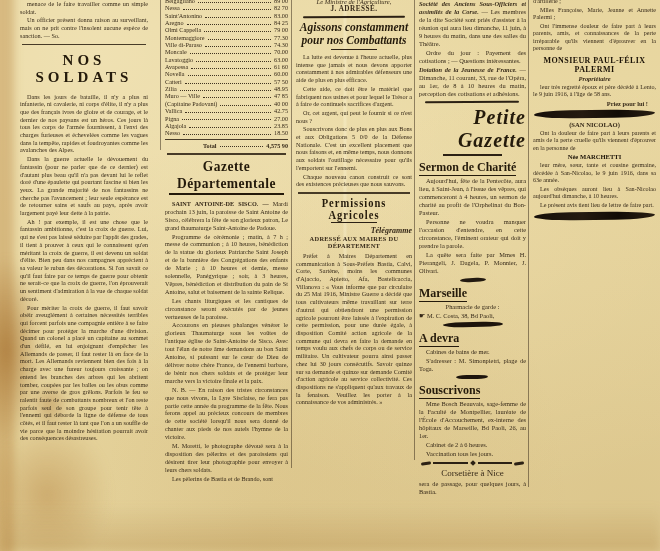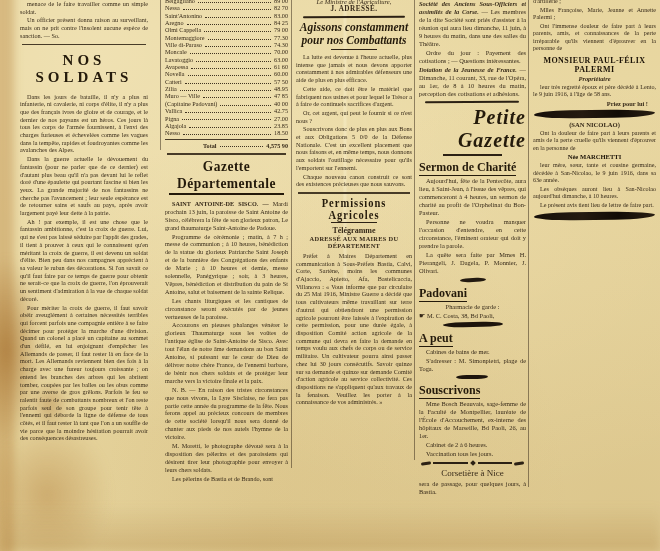--- a/index.html
+++ b/index.html
@@ -37,21 +37,21 @@
   .h-nossoldats{font-size:15px;letter-spacing:4px;text-align:center;margin:7px 0 7px;}
   .h-gazette{font-size:13.5px;text-align:center;letter-spacing:.5px;transform:scaleY(1.1);}
   .gd-underline{height:2px;background:#241a0b;margin:2px 4px 5px;}
   .h-agissons{font-size:11.5px;font-style:italic;text-align:center;line-height:13px;margin:2px 0;}
   .h-permissions{font-size:10.5px;text-align:center;letter-spacing:1px;margin:3px 0 1px;transform:scaleY(1.15);}
   .h-petite{font-size:20px;font-style:italic;text-align:right;letter-spacing:1px;margin:2px 0 1px;}
   .h-roberto{font-size:15px;text-align:center;letter-spacing:2px;margin:2px 0 0;}
   .h-roberto sup{font-size:8px;}
   .subhead{font-size:12px;font-weight:bold;margin:4px 0 2px;color:#241a0b;}
   .subhead .u{border-bottom:1px solid #241a0b;padding-bottom:1px;}
-  .telegramme{font-size:8px;font-weight:bold;text-align:center;margin:3px 0 0;}
+  .telegramme{font-size:8px;font-weight:bold;text-align:right;margin:3px 0 0;font-style:italic;}
   .adresse{font-size:6.4px;font-weight:bold;text-align:center;margin:0 0 3px;letter-spacing:.3px;}
   .minister{font-size:6.6px;text-align:center;font-style:italic;margin:0;}
   .minister-name{font-size:7.2px;text-align:center;font-weight:bold;margin:0 0 1px;letter-spacing:.5px;}
   .trow{display:flex;align-items:flex-end;font-size:6.2px;line-height:7.35px;}
   .tname{white-space:nowrap;}
   .tdots{flex:1;border-bottom:1px dotted rgba(55,42,26,.95);margin:0 3px 1.5px;}
   .tval{white-space:nowrap;}
   .trow.total{margin-top:2px;padding-top:2px;border-top:1px solid rgba(42,30,16,.85);font-weight:bold;}
   .trow.total .tname{margin-left:38px;}
   .obit-name{font-size:8px;font-weight:bold;text-align:center;letter-spacing:.4px;margin:3px 0 1px;color:#1d1408;}
@@ -237,25 +237,25 @@
     <p class="p">Ordre du jour : Payement des cotisations ; — Questions intéressantes.</p>
     <p class="p noind"><span class="lead">Dotation de la Jeunesse de France.</span><span> — Dimanche, 11 courant, 33, rue de l'Opéra, au 1er, de 8 à 10 heures du matin, perception des cotisations et adhésions.</span></p>
     <div class="rough-rule"></div>
     <h2 class="h-petite">Petite Gazette</h2>
     <div class="short-rule" style="width:55%;height:2px;"></div>
     <h3 class="subhead"><span class="u">Sermon de Charité</span></h3>
     <p class="p">Aujourd'hui, fête de la Pentecôte, aura lieu, à Saint-Jean, à l'issue des vêpres, qui commenceront à 4 heures, un sermon de charité au profit de l'Orphelinat du Bon-Pasteur.</p>
     <p class="p">Personne ne voudra manquer l'occasion d'entendre, en cette circonstance, l'éminent orateur qui doit y prendre la parole.</p>
     <p class="p">La quête sera faite par Mmes H. Pierangeli, J. Dagela, P. Monnier, J. Olivari.</p>
     <div class="smudge"></div>
-    <h3 class="subhead"><span class="u">Padovani</span></h3>
+    <h3 class="subhead"><span class="u">Marseille</span></h3>
     <p class="p c">Pharmacie de garde :</p>
     <p class="p noind"><span class="hand">☛</span> <span>M. C. Costa, 38, Bd Paoli,</span></p>
     <div class="ink-dash"></div>
-    <h3 class="subhead"><span class="u">A peut</span></h3>
+    <h3 class="subhead"><span class="u">A devra</span></h3>
     <p class="p">Cabines de bains de mer.</p>
     <p class="p">S'adresser : M. Simonpietri, plage de Toga.</p>
     <div class="ink-dash" style="width:30%;height:4px;"></div>
     <h3 class="subhead"><span class="u">Souscrivons</span></h3>
     <p class="p">Mme Bosch Beauvais, sage-femme de la Faculté de Montpellier, lauréate de l'École d'Accouchement, ex-interne des hôpitaux de Marseille, Bd Paoli, 26, au 1er.</p>
     <p class="p">Cabinet de 2 à 6 heures.</p>
     <p class="p">Vaccination tous les jours.</p>
     <div class="fancy">
         <div class="tail"></div>
         <div class="seg"></div>

